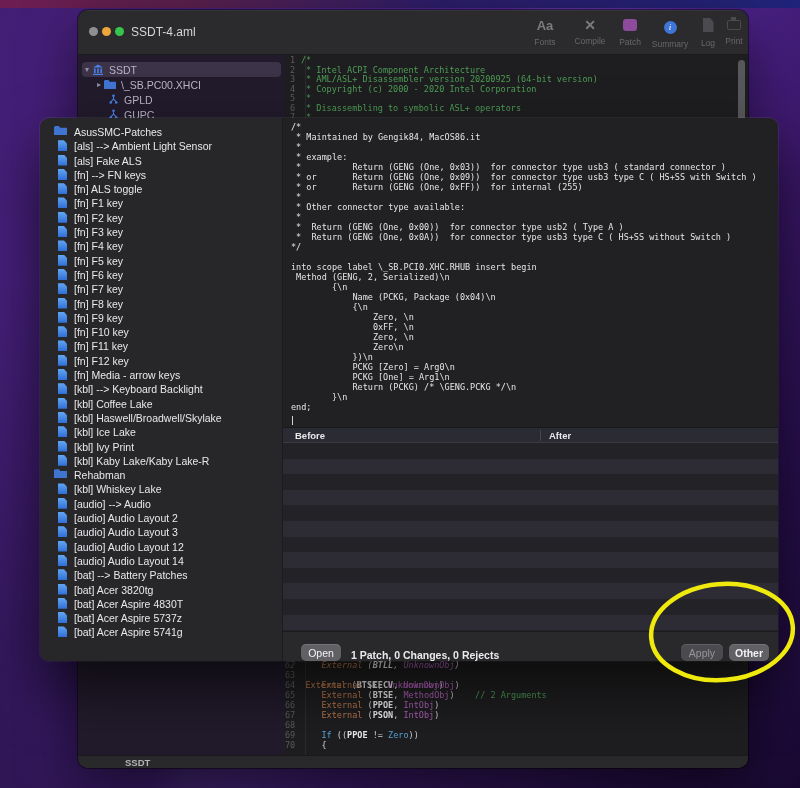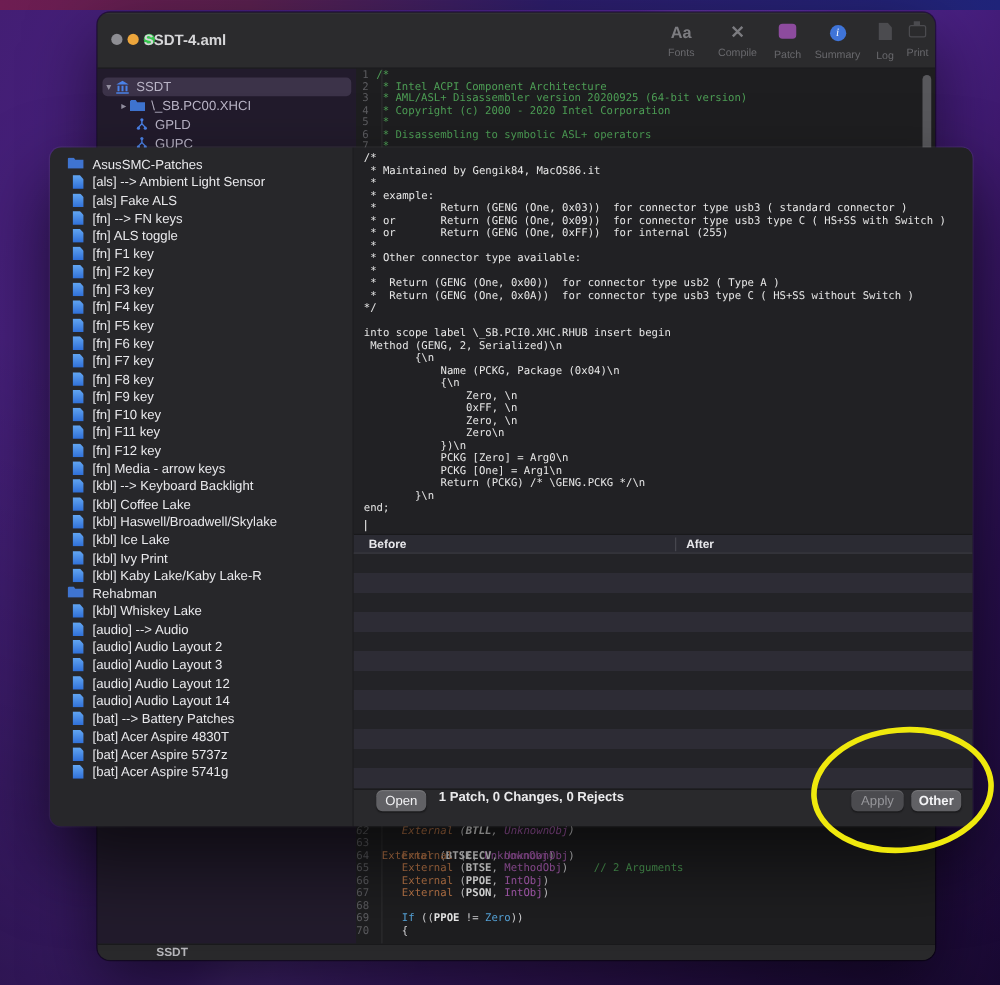--- a/index.html
+++ b/index.html
@@ -25,21 +25,21 @@
   
   .window { position:absolute; left:78px; top:10px; width:670px; height:758px;
     background:#232325; border-radius:10px; box-shadow:0 22px 55px rgba(0,0,0,.55), 0 0 0 1px rgba(0,0,0,.45);
     overflow:hidden; }
   .titlebar { position:absolute; left:0; top:0; width:100%; height:45px;
     background:#2b2b2d; border-bottom:1px solid #1a1a1c; box-shadow:inset 0 1px 0 rgba(255,255,255,.05); }
   .tl { position:absolute; top:17px; width:9px; height:9px; border-radius:50%; }
   .tl.r { left:11px; background:#8e8e93; }
   .tl.y { left:24px; background:#eda63c; }
   .tl.g { left:37px; background:#36c64e; }
-  .wtitle { position:absolute; left:37px; top:15px; font-size:12px; font-weight:bold; color:#d6d6d8; }
+  .wtitle { position:absolute; left:53px; top:15px; font-size:12px; font-weight:normal; color:#d6d6d8; }
 
   .tbitem { position:absolute; top:6px; width:44px; text-align:center; }
   .tbitem .tlabel { display:block; margin-top:2px; font-size:8.5px; color:#68686c; }
   .tbitem .tic { display:inline-flex; align-items:center; justify-content:center; height:18px; }
   .ic-fonts { font-size:13px; color:#7c7c80; font-weight:bold; }
   .ic-compile { font-size:14px; color:#7c7c80; font-weight:bold; }
   .ic-patch { width:14px; height:12px; background:#8d4b9e; border-radius:3px; display:inline-block; }
   .ic-summary { width:13px; height:13px; background:#3f74d8; border-radius:50%; color:#fff;
     font-size:9px; font-style:italic; font-family:"Liberation Serif",serif; line-height:13px; display:inline-block; }
   .ic-log { width:11px; height:14px; background:#4b4b4f; display:inline-block;
@@ -93,21 +93,21 @@
 
   .difftable { position:absolute; left:0; top:309px; width:100%; height:204px; }
   .diffhead { height:16px; background:#2b2b33; border-top:1px solid #19191b; border-bottom:1px solid #3a3a40;
     display:flex; align-items:center; font-size:9.5px; font-weight:bold; color:#e8e8ec; }
   .diffhead .col-b { padding-left:12px; width:258px; flex:none; border-right:1px solid #46464e; }
   .diffhead .col-a { padding-left:8px; }
   .diffbody { height:188px;
     background:repeating-linear-gradient(180deg,#232327 0px,#232327 15.6px,#2d2c35 15.6px,#2d2c35 31.2px); }
 
   .dfooter { position:absolute; left:0; bottom:0; width:100%; height:30px; background:#29292c;
-    border-top:1px solid #1b1b1d; display:flex; align-items:flex-start; }
+    border-top:1px solid #1b1b1d; display:flex; align-items:flex-end; }
   .btn { height:17px; border-radius:5px; background:#616165; color:#f2f2f4; font-size:10.5px;
     display:inline-flex; align-items:center; justify-content:center;
     box-shadow:inset 0 1px 0 rgba(255,255,255,.12), 0 1px 1px rgba(0,0,0,.3); }
   .btn-open { width:40px; margin-left:18px; }
   .fstatus { margin-left:10px; font-size:10.5px; font-weight:bold; color:#eaeaec; }
   .btn-apply { width:42px; position:absolute; right:55px; background:#4b4b4f; color:#96969a; }
   .btn-close { width:40px; position:absolute; right:9px; font-weight:bold; }
 
   .annot { position:absolute; left:0; top:0; width:800px; height:788px; pointer-events:none; }
 </style>
@@ -498,20 +498,25 @@
         <span class="picon doc"></span>
         <span>[audio] Audio Layout 14</span>
       </div>
 
       <div class="plist-row">
         <span class="check"></span>
         <span class="picon doc"></span>
         <span>[bat] --&gt; Battery Patches</span>
       </div>
 
+      <div class="plist-row">
+        <span class="check"></span>
+        <span class="picon doc"></span>
+        <span>[bat] Acer 3820tg</span>
+      </div>
 
       <div class="plist-row">
         <span class="check"></span>
         <span class="picon doc"></span>
         <span>[bat] Acer Aspire 4830T</span>
       </div>
 
       <div class="plist-row">
         <span class="check"></span>
         <span class="picon doc"></span>

